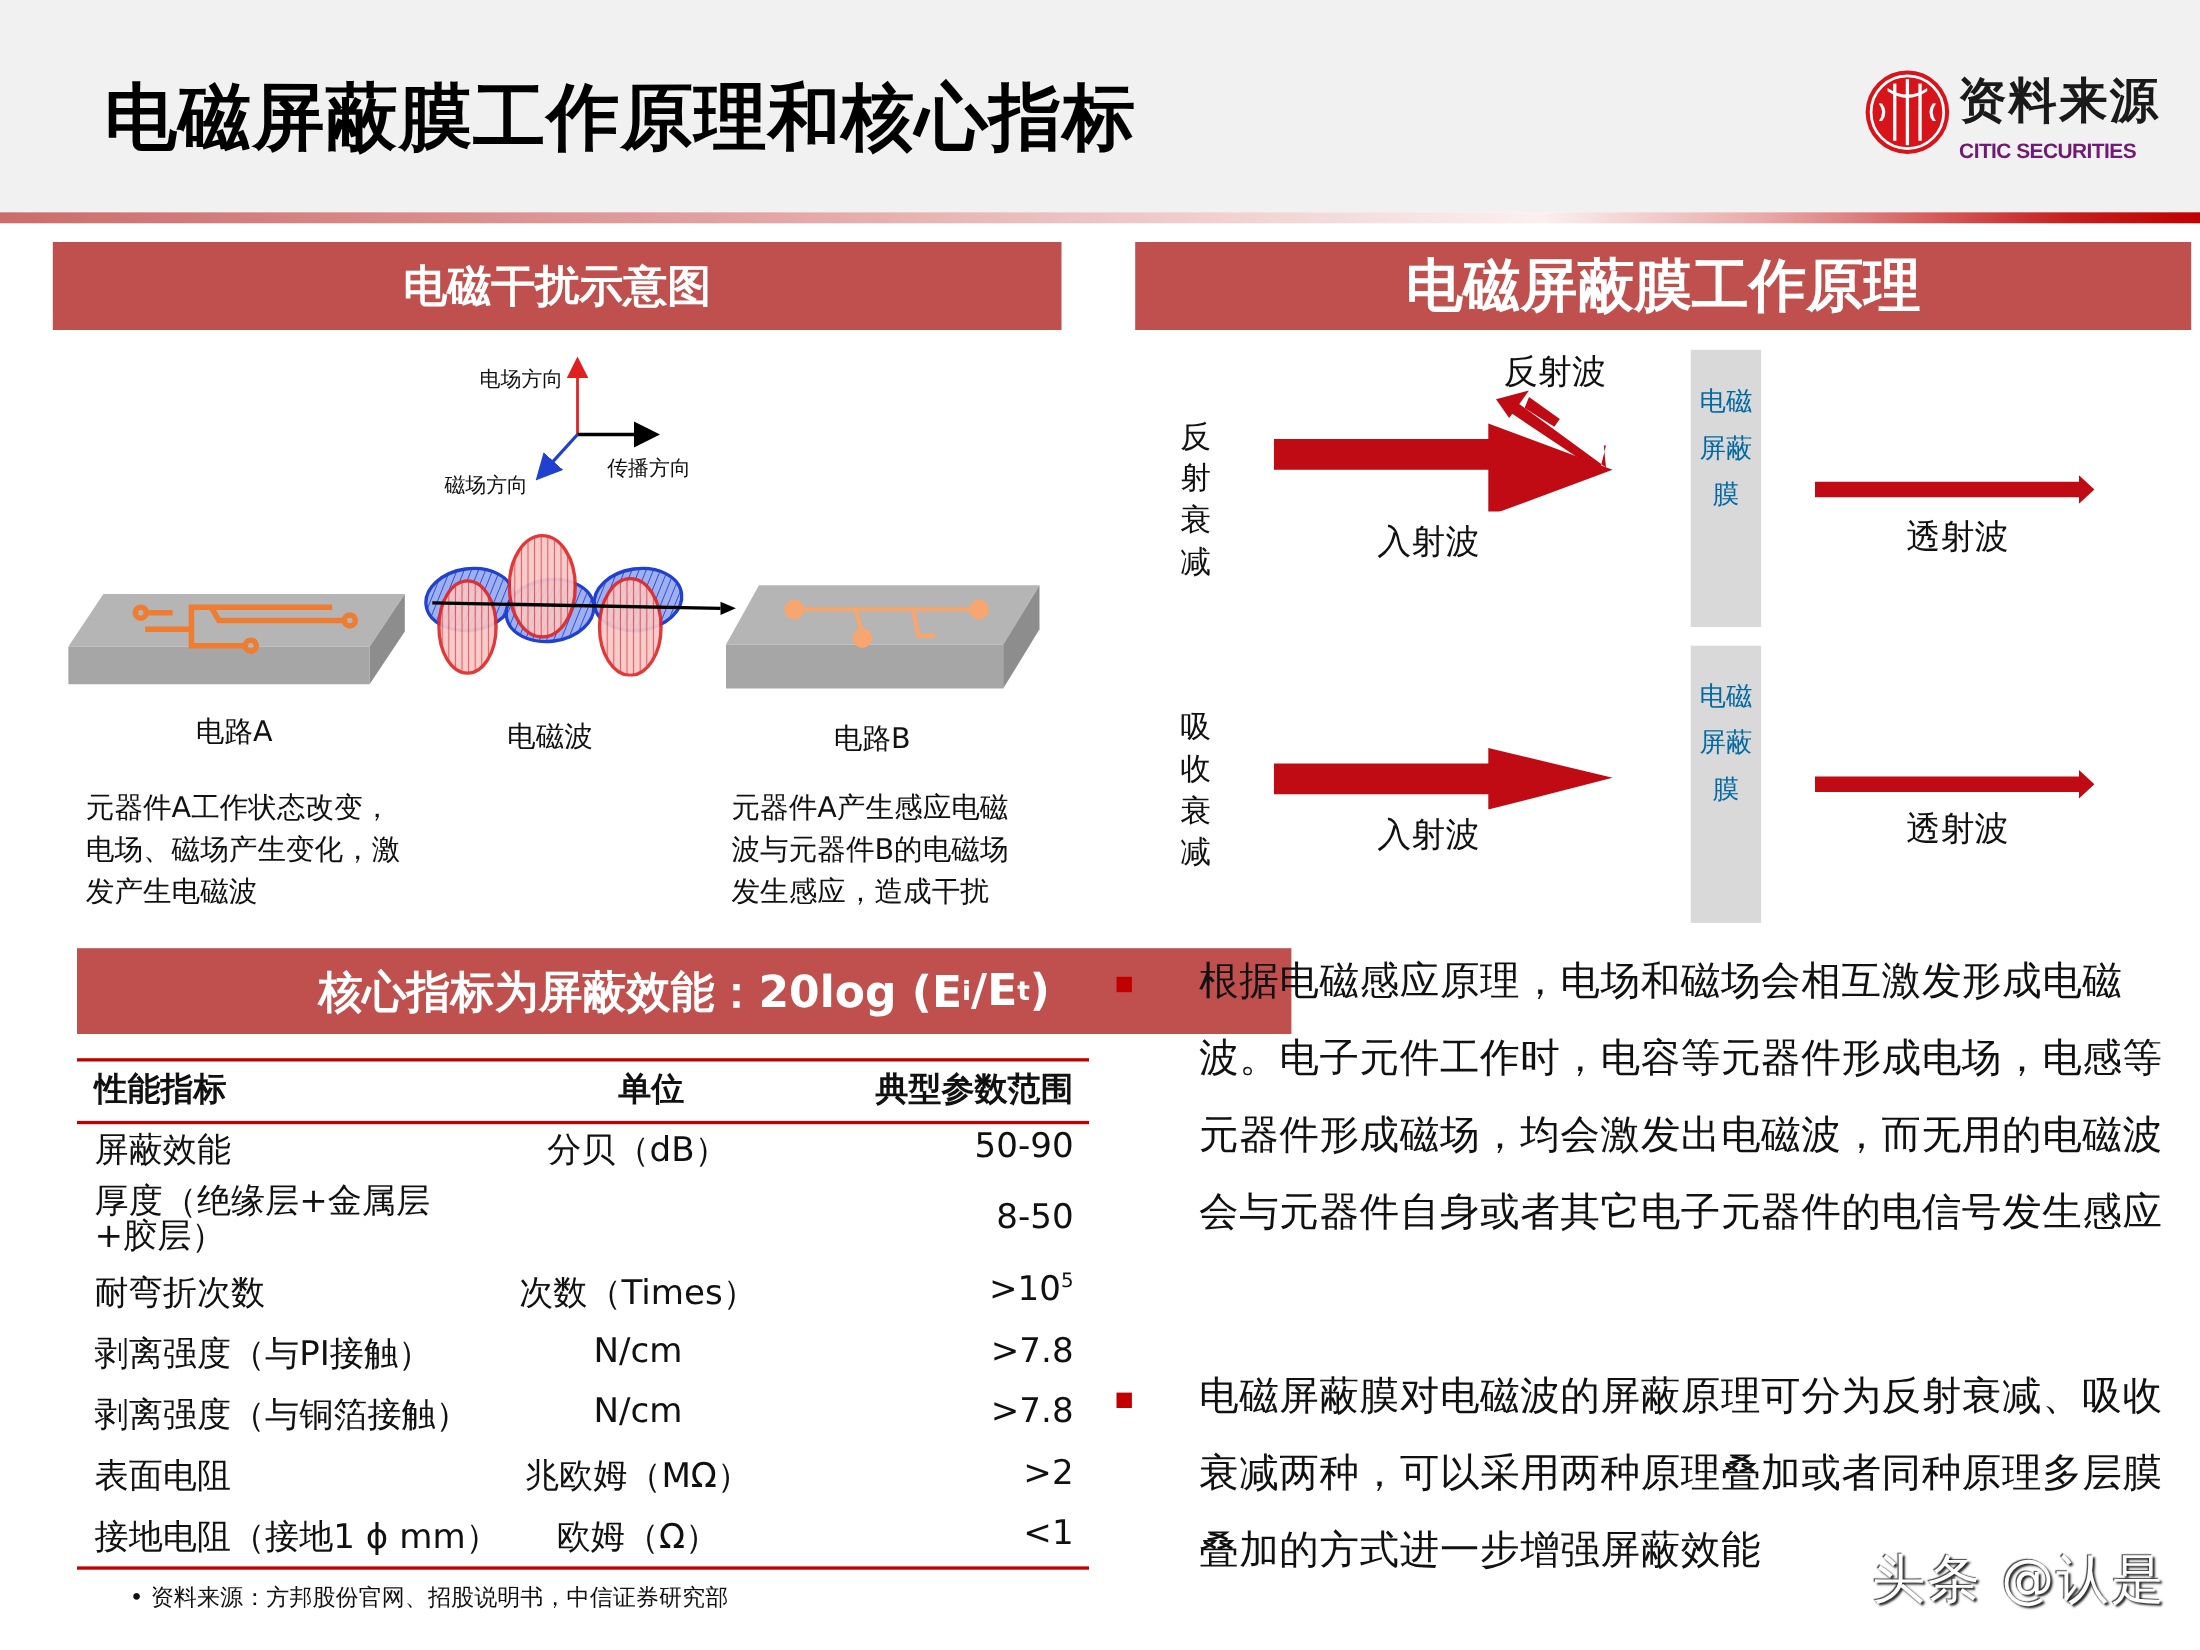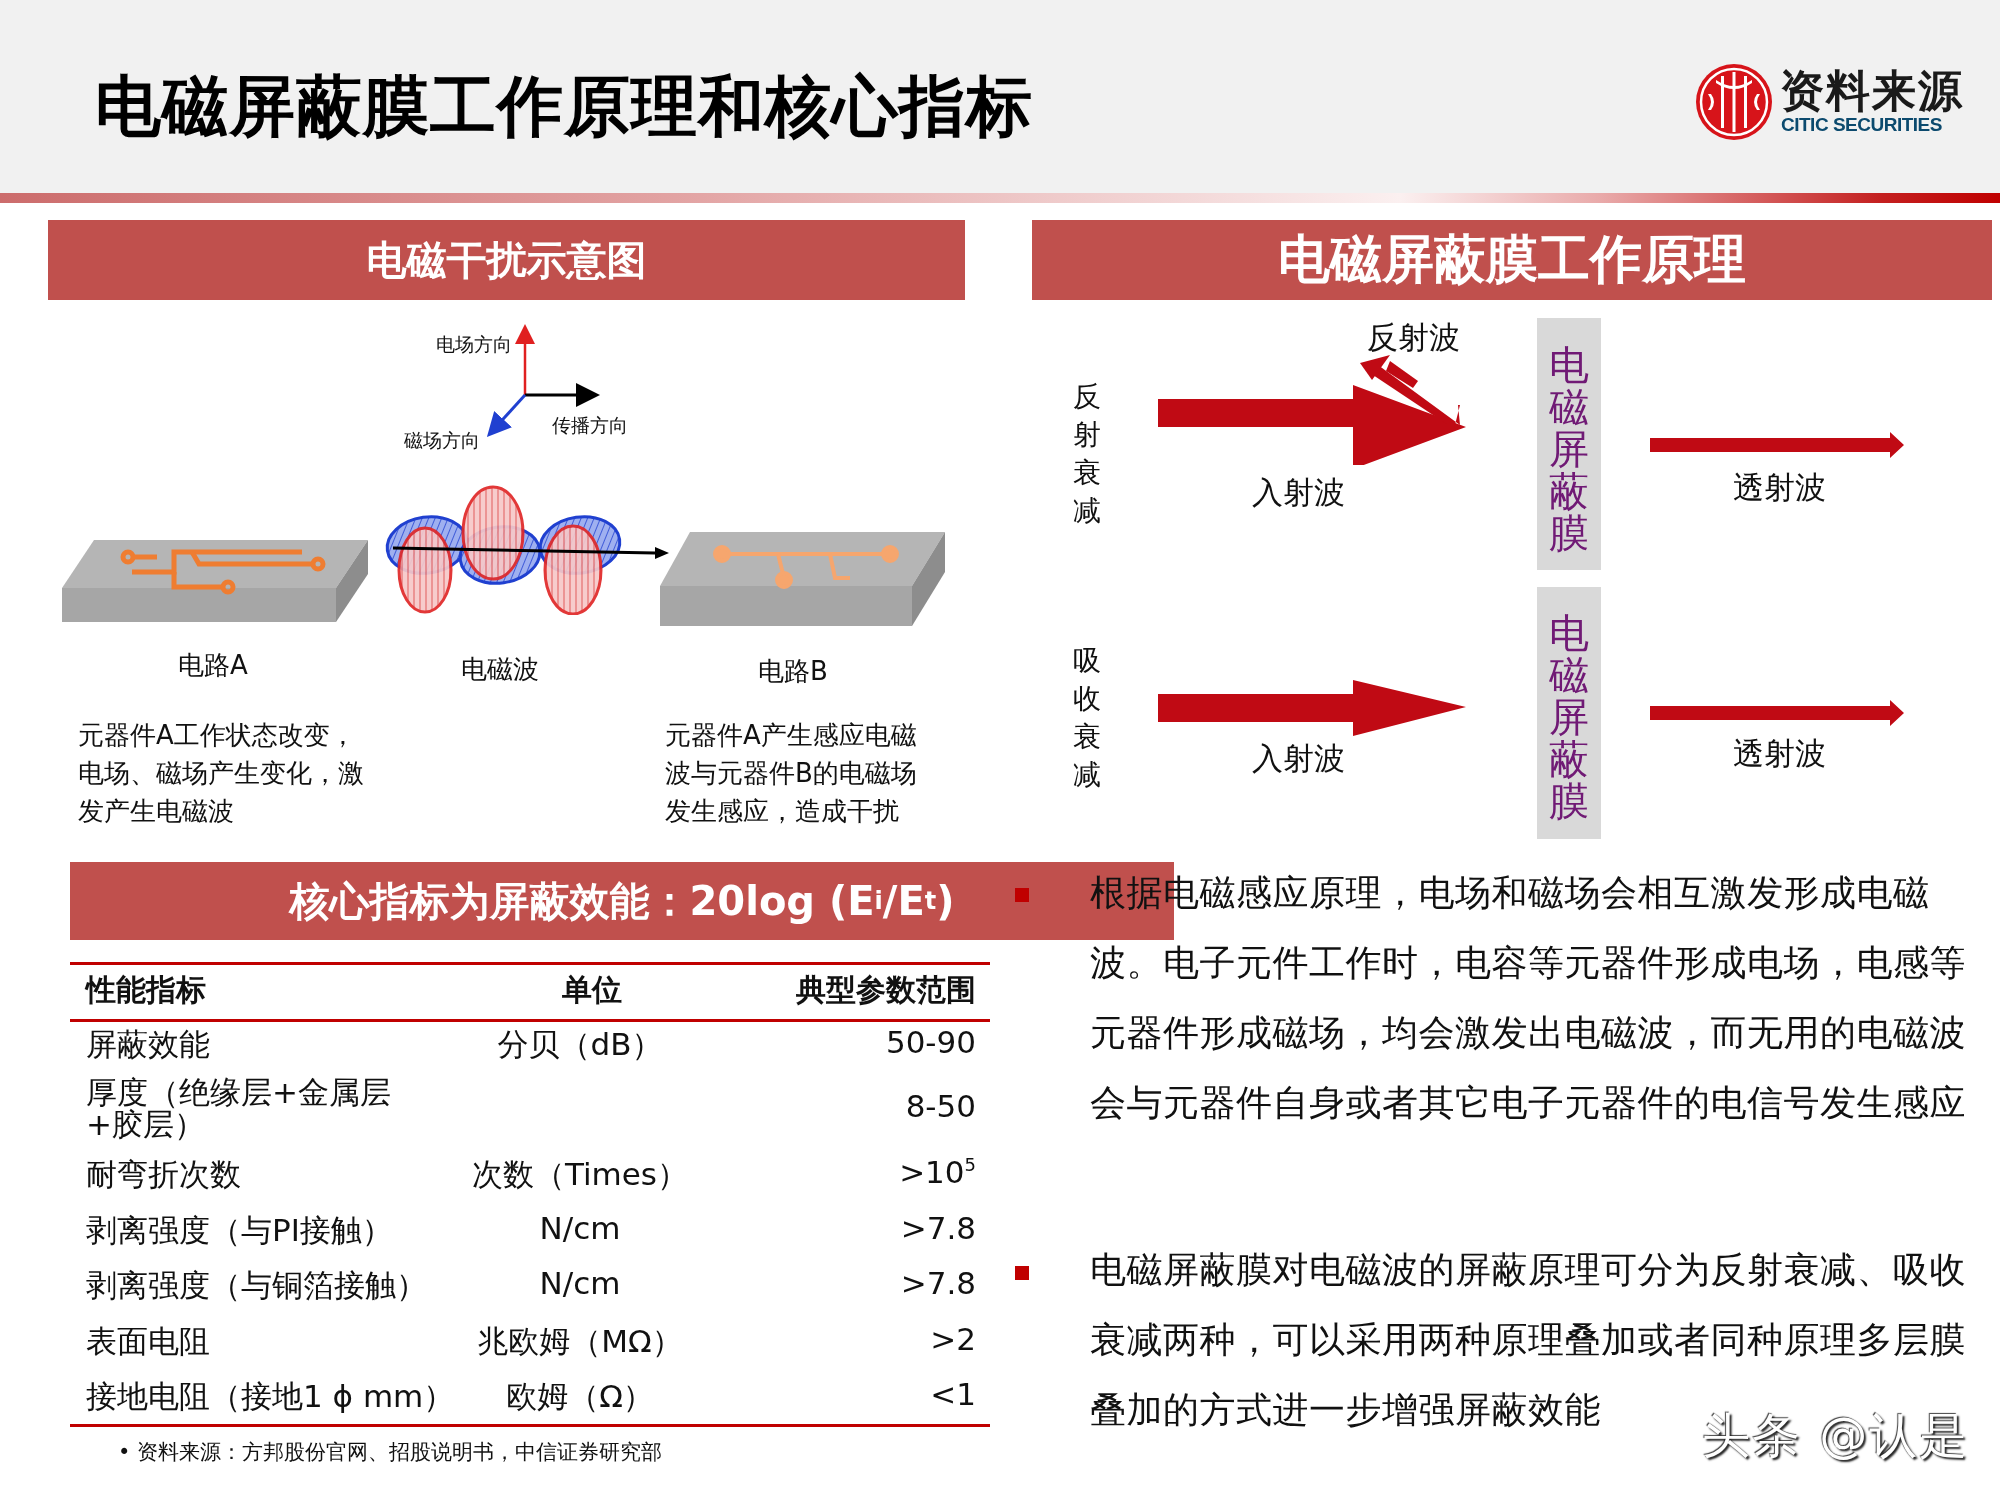--- a/index.html
+++ b/index.html
@@ -7,21 +7,21 @@
   body { position: relative; font-family: "DejaVu Sans", "Liberation Sans", sans-serif; color: #111; }
   .abs { position: absolute; }
 
   
   .top-band { left: 0; top: 0; width: 2000px; height: 193px; background: #f1f1f1; }
   .page-title { left: 95px; top: 62px; font-size: 66px; font-weight: bold; letter-spacing: 1px; color: #000; white-space: nowrap; }
   .grad-bar { left: 0; top: 193px; width: 2000px; height: 10px;
     background: linear-gradient(90deg, #cc6c6c 0%, #e3a5a5 35%, #f5dede 62%, #fbf0f0 70%, #e9aaaa 80%, #c42020 94%, #c00000 100%); }
   .logo { left: 1694px; top: 62px; width: 80px; height: 80px; }
   .logo-cn { left: 1780px; top: 62px; font-size: 44px; font-weight: bold; font-family: "DejaVu Serif", "Liberation Serif", serif; color: #1a1a1a; letter-spacing: 2px; white-space: nowrap; }
-  .logo-en { left: 1781px; top: 114px; font-size: 19px; font-weight: bold; color: #0c4a6e; letter-spacing: -0.5px; white-space: nowrap; font-family: "Liberation Sans", sans-serif; }
+  .logo-en { left: 1781px; top: 128px; font-size: 19px; font-weight: bold; color: #701a75; letter-spacing: -0.5px; white-space: nowrap; font-family: "Liberation Sans", sans-serif; }
 
   
   .sec-head { background: #c0504d; color: #fff; font-weight: bold; display: flex; align-items: center; justify-content: center; white-space: nowrap; }
   .sec-left { left: 48px; top: 220px; width: 917px; height: 80px; font-size: 40px; }
   .sec-right { left: 1032px; top: 220px; width: 960px; height: 80px; font-size: 52px; }
   .sec-kpi { left: 70px; top: 862px; width: 1104px; height: 78px; font-size: 40px; }
   .sec-kpi sub { font-size: 24px; vertical-align: -10px; }
 
   
   .small-lbl { font-size: 19px; color: #111; white-space: nowrap; }
@@ -38,21 +38,21 @@
   .c1 { position: absolute; left: 16px; white-space: nowrap; }
   .c2 { position: absolute; left: 360px; width: 300px; text-align: center; white-space: nowrap; }
   .c3 { position: absolute; right: 14px; text-align: right; white-space: nowrap; }
   .c1.wrap { white-space: normal; width: 360px; line-height: 32px; }
   sup { font-size: 18px; vertical-align: 12px; }
   .source { left: 118px; top: 1438px; font-size: 21px; color: #111; white-space: nowrap; }
 
   
   .vert { font-size: 28px; line-height: 38px; width: 34px; text-align: center; color: #111; }
   .film { background: #d9d9d9; width: 64px; }
-  .film-text { font-size: 40px; line-height: 42px; width: 64px; text-align: center; color: #701a75; }
+  .film-text { font-size: 24px; line-height: 42px; width: 64px; text-align: center; color: #0369a1; }
   .wave-lbl { font-size: 31px; color: #111; white-space: nowrap; }
 
   
   .bullet-sq { width: 14px; height: 14px; background: #c00000; }
   .bullet-txt { font-size: 36px; line-height: 70px; color: #111; width: 895px; letter-spacing: 0.5px; }
   .watermark { left: 1690px; top: 1404px; font-size: 48px; color: #fff; white-space: nowrap;
     text-shadow: 2px 2px 2px #222, -1px -1px 1px #444; letter-spacing: 2px; margin-left: 12px; }
 </style>
 </head>
 <body>

